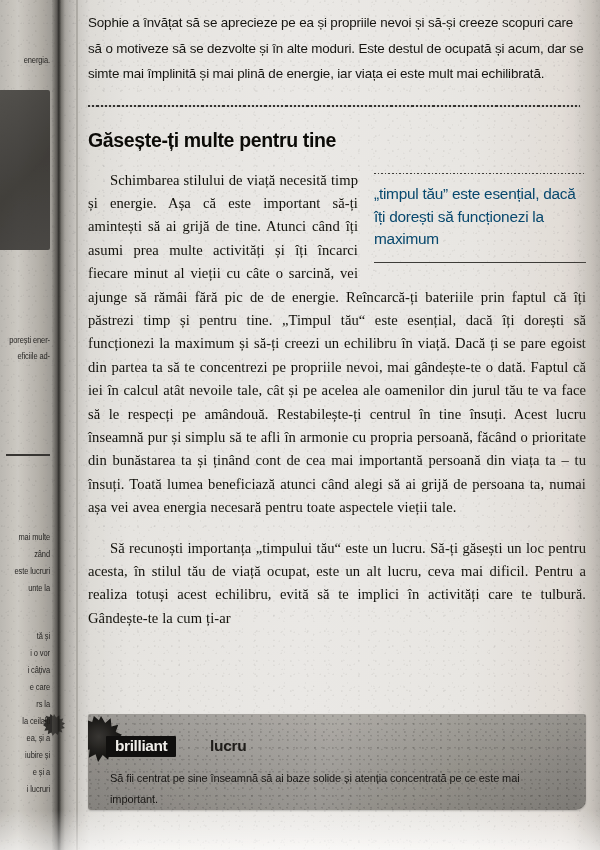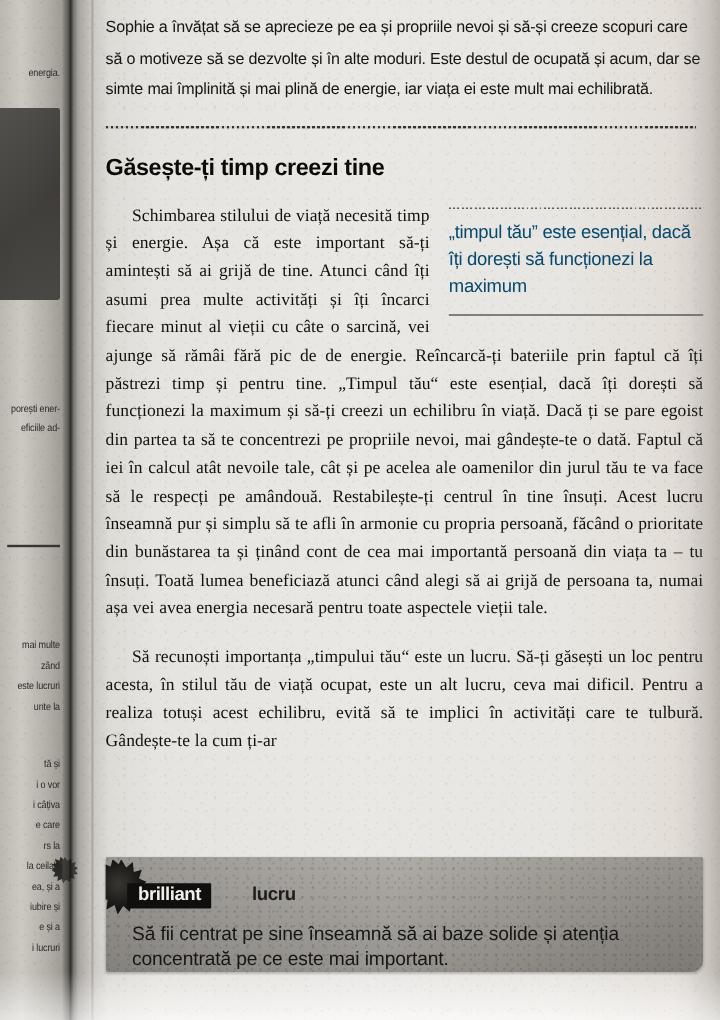--- a/index.html
+++ b/index.html
@@ -264,21 +264,21 @@
     letter-spacing: -.3px;
     color: #23211e;
     line-height: 16px;
   }
   .tip-body {
     position: absolute;
     left: 22px;
     top: 54px;
     width: 430px;
     font-family: "Liberation Sans", sans-serif;
-    font-size: 16px;
+    font-size: 11px;
     line-height: 21px;
     color: #1c1a18;
     letter-spacing: -.1px;
   }
 
   
   .page-bottom-shade {
     position: absolute;
     left: 0; right: 0; bottom: 0;
     height: 40px;
@@ -327,21 +327,21 @@
   <div class="facing-burst"></div>
   <div class="gutter"></div>
   <div class="gutter-edge"></div>
 
   <div class="content">
 
     <p class="para-open" style="margin-top:10px;">Sophie a învățat să se aprecieze pe ea și propriile nevoi și să-și creeze scopuri care să o motiveze să se dezvolte și în alte moduri. Este destul de ocupată și acum, dar se simte mai împlinită și mai plină de energie, iar viața ei este mult mai echilibrată.</p>
 
     <div class="rule-dotted" style="margin-top:18px;width:492px;"></div>
 
-    <h2 class="section-title" style="margin-top:22px;">Găsește-ți timp creezi tine</h2>
+    <h2 class="section-title" style="margin-top:22px;">Găsește-ți multe pentru tine</h2>
 
     <div style="margin-top:17px;">
       <div class="pullquote">
         <div class="rule-dotted light" style="width:212px;"></div>
         <div class="pullquote-text">„timpul tău” este esențial, dacă îți dorești să funcționezi la maximum</div>
         <div class="rule-solid" style="width:212px;"></div>
       </div>
 
       <p class="para indent">Schimbarea stilului de viață necesită timp și energie. Așa că este important să-ți amintești să ai grijă de tine. Atunci când îți asumi prea multe activități și îți încarci fiecare minut al vieții cu câte o sarcină, vei ajunge să rămâi fără pic de de energie. Reîncarcă-ți bateriile prin faptul că îți păstrezi timp și pentru tine. „Timpul tău“ este esențial, dacă îți dorești să funcționezi la maximum și să-ți creezi un echilibru în viață. Dacă ți se pare egoist din partea ta să te concentrezi pe propriile nevoi, mai gândește-te o dată. Faptul că iei în calcul atât nevoile tale, cât și pe acelea ale oamenilor din jurul tău te va face să le respecți pe amândouă. Restabilește-ți centrul în tine însuți. Acest lucru înseamnă pur și simplu să te afli în armonie cu propria persoană, făcând o prioritate din bunăstarea ta și ținând cont de cea mai importantă persoană din viața ta – tu însuți. Toată lumea beneficiază atunci când alegi să ai grijă de persoana ta, numai așa vei avea energia necesară pentru toate aspectele vieții tale.</p>
     </div>

